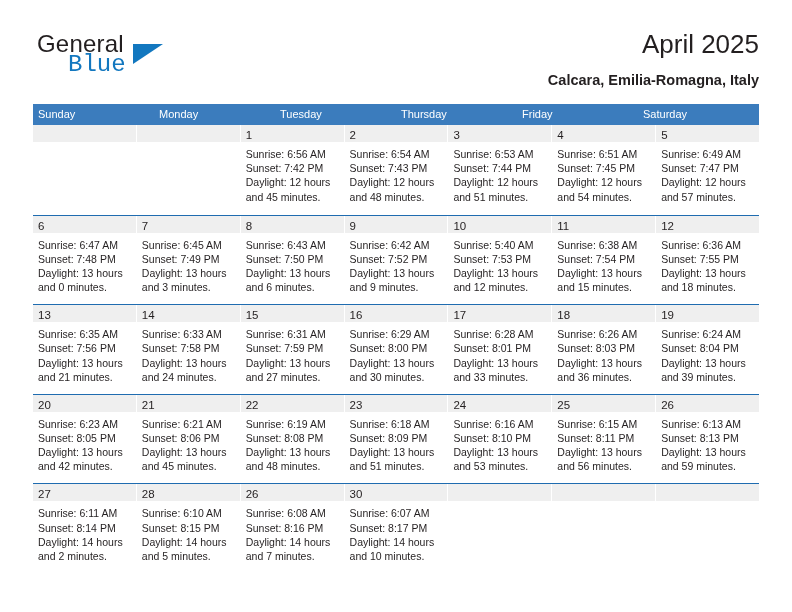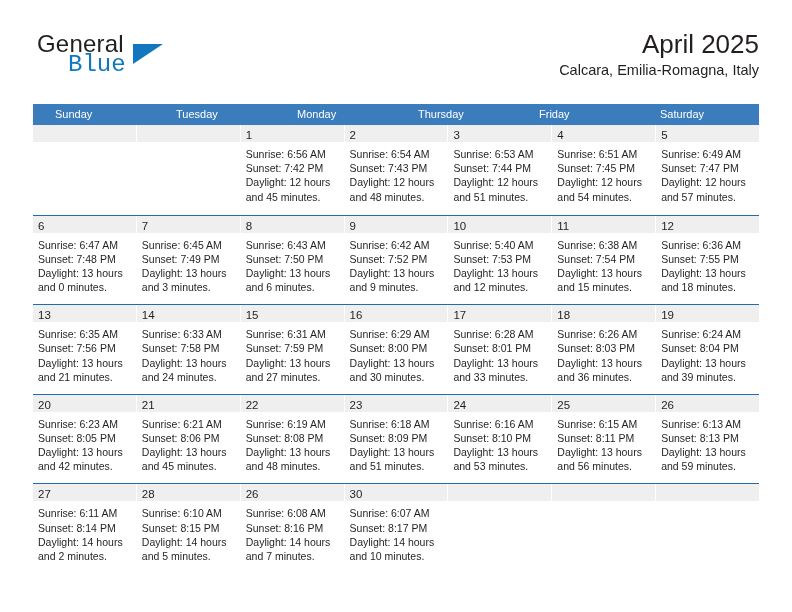--- a/index.html
+++ b/index.html
@@ -73,42 +73,43 @@
   .cal-title {
     font-size: 26px;
     color: #231f20;
     line-height: 32px;
     white-space: nowrap;
   }
   .cal-subtitle {
     font-size: 14.5px;
     color: #231f20;
     line-height: 20px;
-    margin-top: 0;
+    margin-top: 10px;
     white-space: nowrap;
+    font-weight: bold;
   }
 
   
   .calendar {
     position: absolute;
     left: 33px;
     top: 104px;
     width: 726px;
   }
   .dow-row {
     display: flex;
     background: #3b7cbd;
     height: 21px;
   }
   .dow {
     flex: 1 1 0;
     color: #ffffff;
     font-size: 11px;
     line-height: 21px;
-    padding-left: 22px;
+    padding-left: 5px;
     box-sizing: border-box;
     white-space: nowrap;
   }
   .week {
     display: flex;
     height: 89.6px;
     border-top: 1.4px solid #1f6cb0;
     box-sizing: border-box;
   }
   .week.first {
@@ -162,22 +163,22 @@
     <div class="title-wrap">
       <div class="cal-title">April 2025</div>
       <div class="cal-subtitle">Calcara, Emilia-Romagna, Italy</div>
     </div>
 
   </div>
 
   <div class="calendar">
     <div class="dow-row">
         <div class="dow">Sunday</div>
+        <div class="dow">Monday</div>
         <div class="dow">Tuesday</div>
-        <div class="dow">Monday</div>
         <div class="dow">Thursday</div>
         <div class="dow">Friday</div>
         <div class="dow">Saturday</div>
       </div>
     <div class="weeks">
         <div class="week first">
           <div class="cell empty">
             <div class="daynum-band"><span class="daynum"></span></div>
           </div>
           <div class="cell empty">

